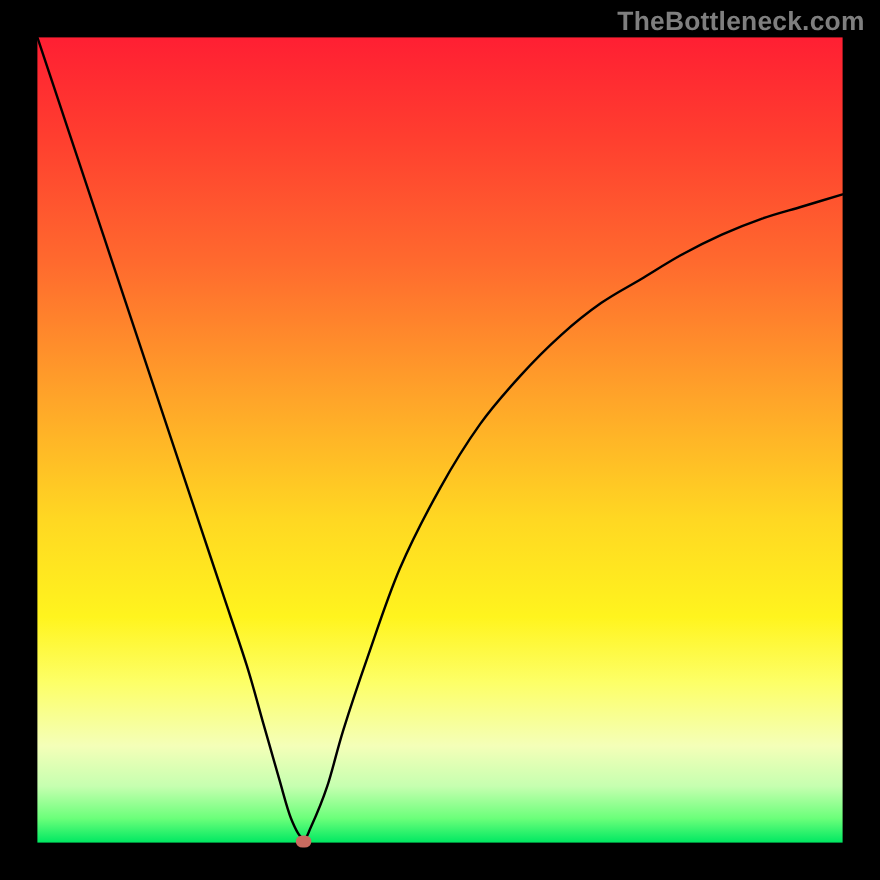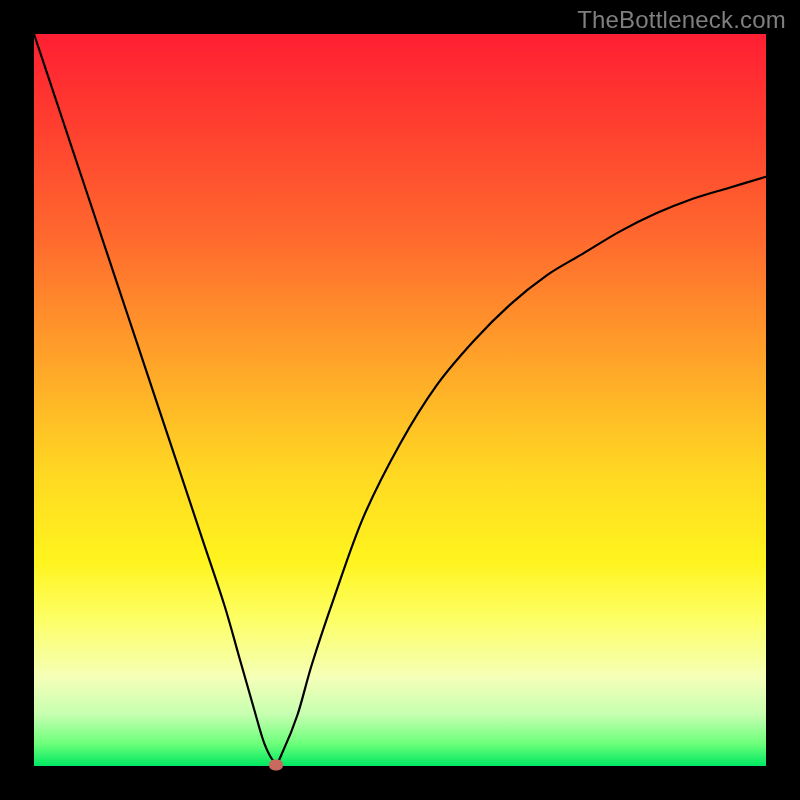--- a/index.html
+++ b/index.html
@@ -52,21 +52,21 @@
     border-radius: 6px / 5px;
     background: #c96a5f;
     transform: translate(-50%, -50%);
   }
   .watermark {
     position: absolute;
     top: 6px;
     right: 14px;
     color: #7f7f7f;
     font-size: 24px;
-    font-weight: 400;
+    font-weight: 700;
     letter-spacing: 0.2px;
   }
 </style>
 </head>
 <body>
 
 <div class="frame">
   <div class="watermark">TheBottleneck.com</div>
   <div class="plot">
     <svg class="curve" viewBox="0 0 732 732" preserveAspectRatio="none">

